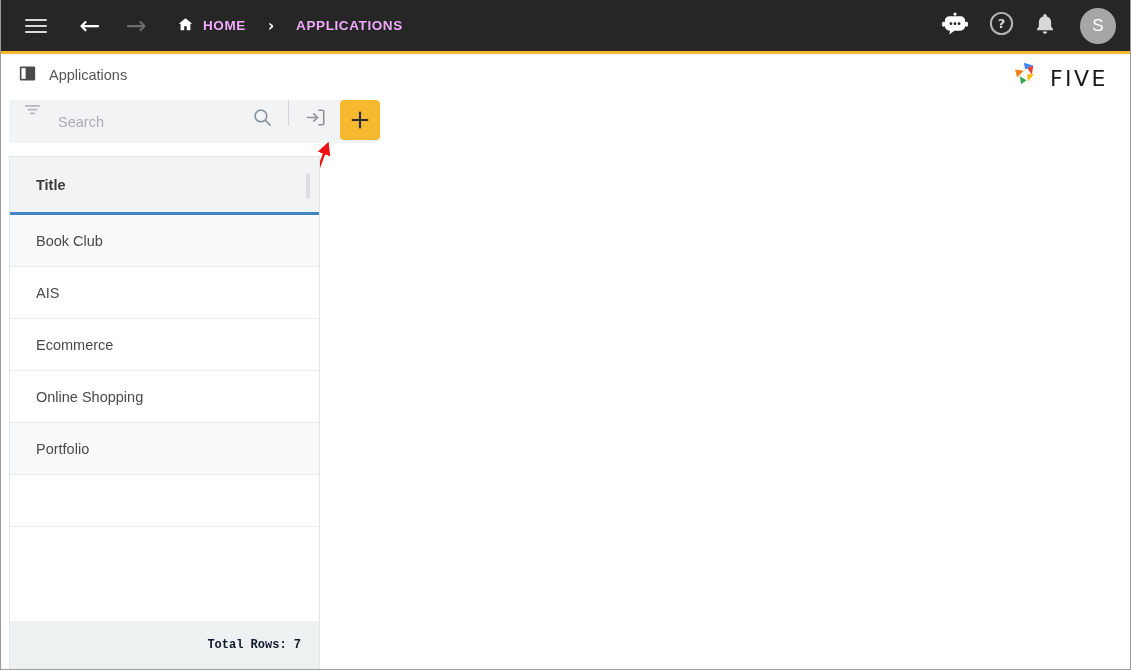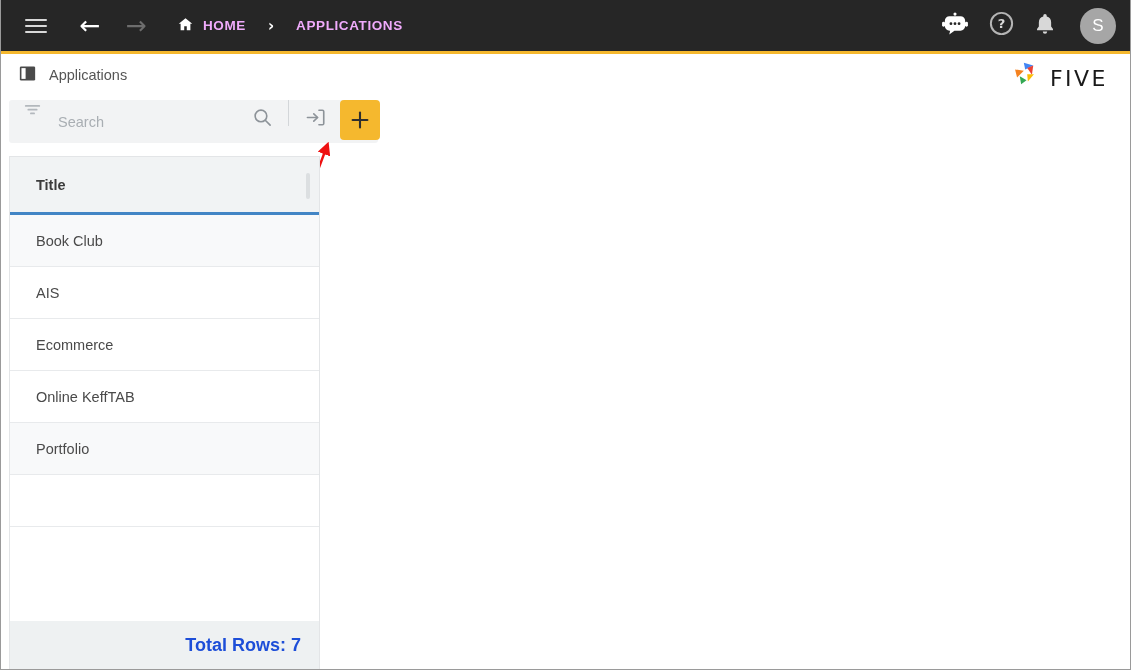--- a/index.html
+++ b/index.html
@@ -258,23 +258,24 @@
   .grid-foot {
     height: 48px;
     background: #eef1f2;
     display: flex;
     align-items: center;
     justify-content: flex-end;
     padding-right: 18px;
     flex: none;
   }
   .grid-foot span {
-    font-size: 18px;
+    font-size: 12px;
     font-weight: bold;
-    color: #1d4ed8;
+    color: #0f172a;
+    font-family: Liberation Mono, monospace;
   }
 </style>
 </head>
 <body>
 
 <div id="app">
 
   <div class="topbar">
 
     <div class="tb-icon-btn">
@@ -422,21 +423,21 @@
         <div class="row alt">
           <span class="cell">Book Club</span>
         </div>
         <div class="row">
           <span class="cell">AIS</span>
         </div>
         <div class="row">
           <span class="cell">Ecommerce</span>
         </div>
         <div class="row">
-          <span class="cell">Online KeffTAB</span>
+          <span class="cell">Online Shopping</span>
         </div>
         <div class="row alt">
           <span class="cell">Portfolio</span>
         </div>
         <div class="row filler"></div>
       </div>
 
     <div class="grid-foot">
       <span>Total Rows: 7</span>
     </div>

